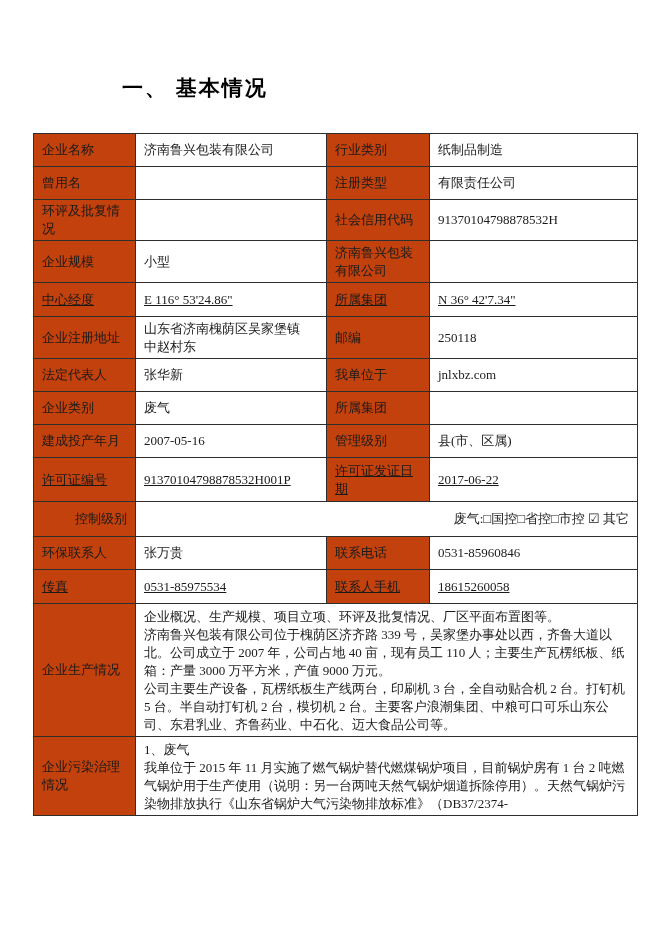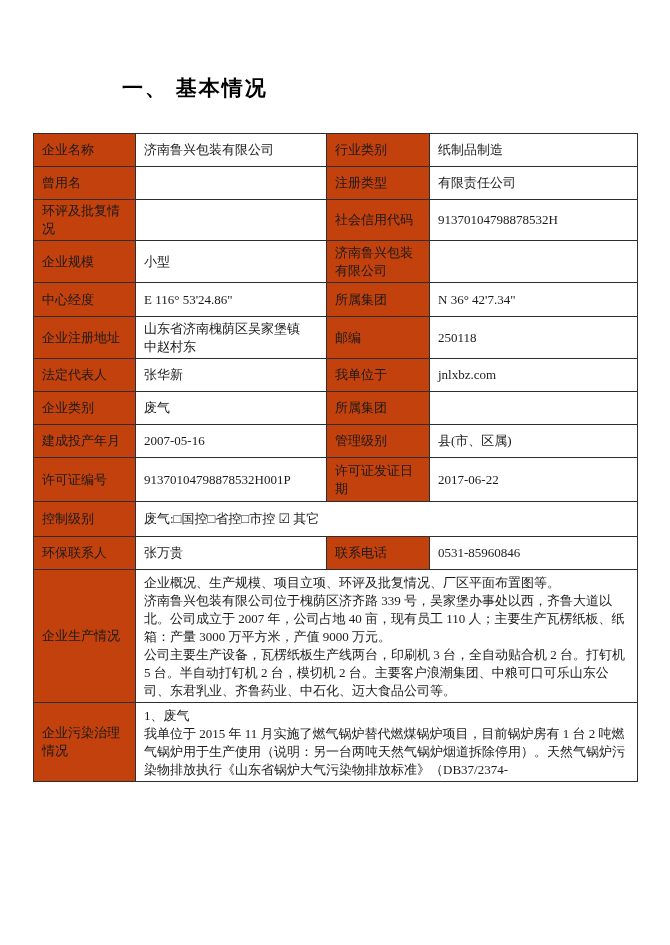--- a/index.html
+++ b/index.html
@@ -26,22 +26,22 @@
     padding:2px 8px;
     vertical-align:middle;
     overflow:hidden;
     line-height:18px;
     word-break:break-all;
   }
   td.lbl { background:#c2410c; }
   td.pre { white-space:pre-wrap; }
   td.para { white-space:pre-wrap; vertical-align:top; padding-top:4px; }
 
-  tr.h33 { height:33px; } tr.h34 { height:34px; } tr.h35 { height:35px; }
-  tr.h42 { height:42px; } tr.h44 { height:44px; }
+  tr.h33 { height:33px; } tr.h34 { height:34px;text-decoration:underline; } tr.h35 { height:35px;text-align:right; }
+  tr.h42 { height:42px; } tr.h44 { height:44px;text-decoration:underline; }
   tr.h130 { height:130px; } tr.h78 { height:78px; }
 </style>
 </head>
 <body>
 
 <div class="doc">
 
   <h1 class="section-title">一、 基本情况</h1>
 
   <table class="info">
@@ -116,20 +116,26 @@
       <tr class="h35">
         <td class="lbl">控制级别</td>
         <td colspan="3">废气:□国控□省控□市控 ☑ 其它</td>
       </tr>
       <tr class="h33">
         <td class="lbl">环保联系人</td>
         <td>张万贵</td>
         <td class="lbl">联系电话</td>
         <td>0531-85960846</td>
       </tr>
+      <tr class="h34">
+        <td class="lbl">传真</td>
+        <td>0531-85975534</td>
+        <td class="lbl">联系人手机</td>
+        <td>18615260058</td>
+      </tr>
       <tr class="h130">
         <td class="lbl">企业生产情况</td>
         <td colspan="3" class="para">企业概况、生产规模、项目立项、环评及批复情况、厂区平面布置图等。
 济南鲁兴包装有限公司位于槐荫区济齐路 339 号，吴家堡办事处以西，齐鲁大道以北。公司成立于 2007 年，公司占地 40 亩，现有员工 110 人；主要生产瓦楞纸板、纸箱：产量 3000 万平方米，产值 9000 万元。
 公司主要生产设备，瓦楞纸板生产线两台，印刷机 3 台，全自动贴合机 2 台。打钉机 5 台。半自动打钉机 2 台，模切机 2 台。主要客户浪潮集团、中粮可口可乐山东公司、东君乳业、齐鲁药业、中石化、迈大食品公司等。</td>
       </tr>
       <tr class="h78">
         <td class="lbl">企业污染治理情况</td>
         <td colspan="3" class="para">1、废气
 我单位于 2015 年 11 月实施了燃气锅炉替代燃煤锅炉项目，目前锅炉房有 1 台 2 吨燃气锅炉用于生产使用（说明：另一台两吨天然气锅炉烟道拆除停用）。天然气锅炉污染物排放执行《山东省锅炉大气污染物排放标准》（DB37/2374-</td>

